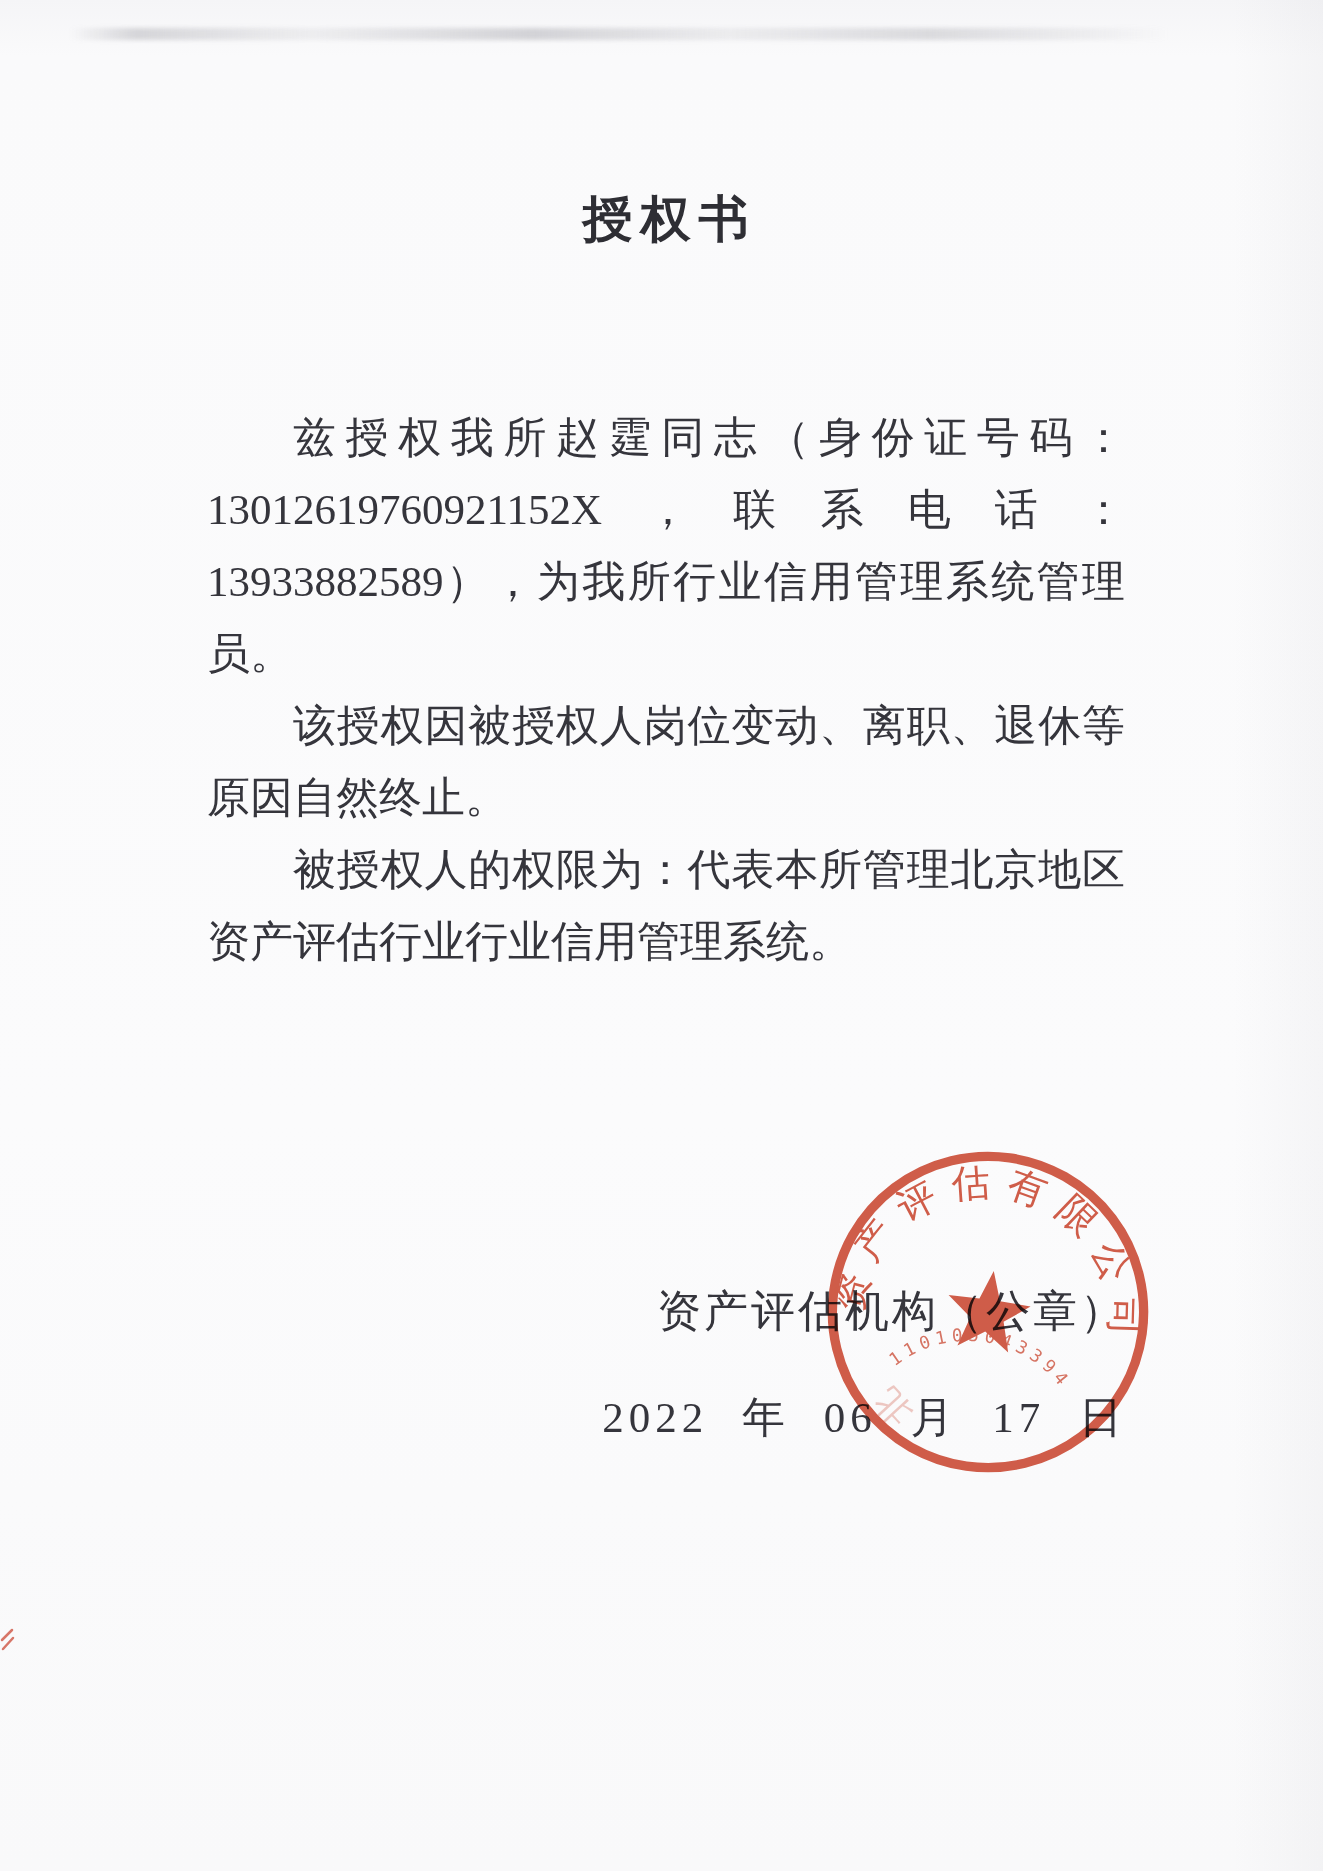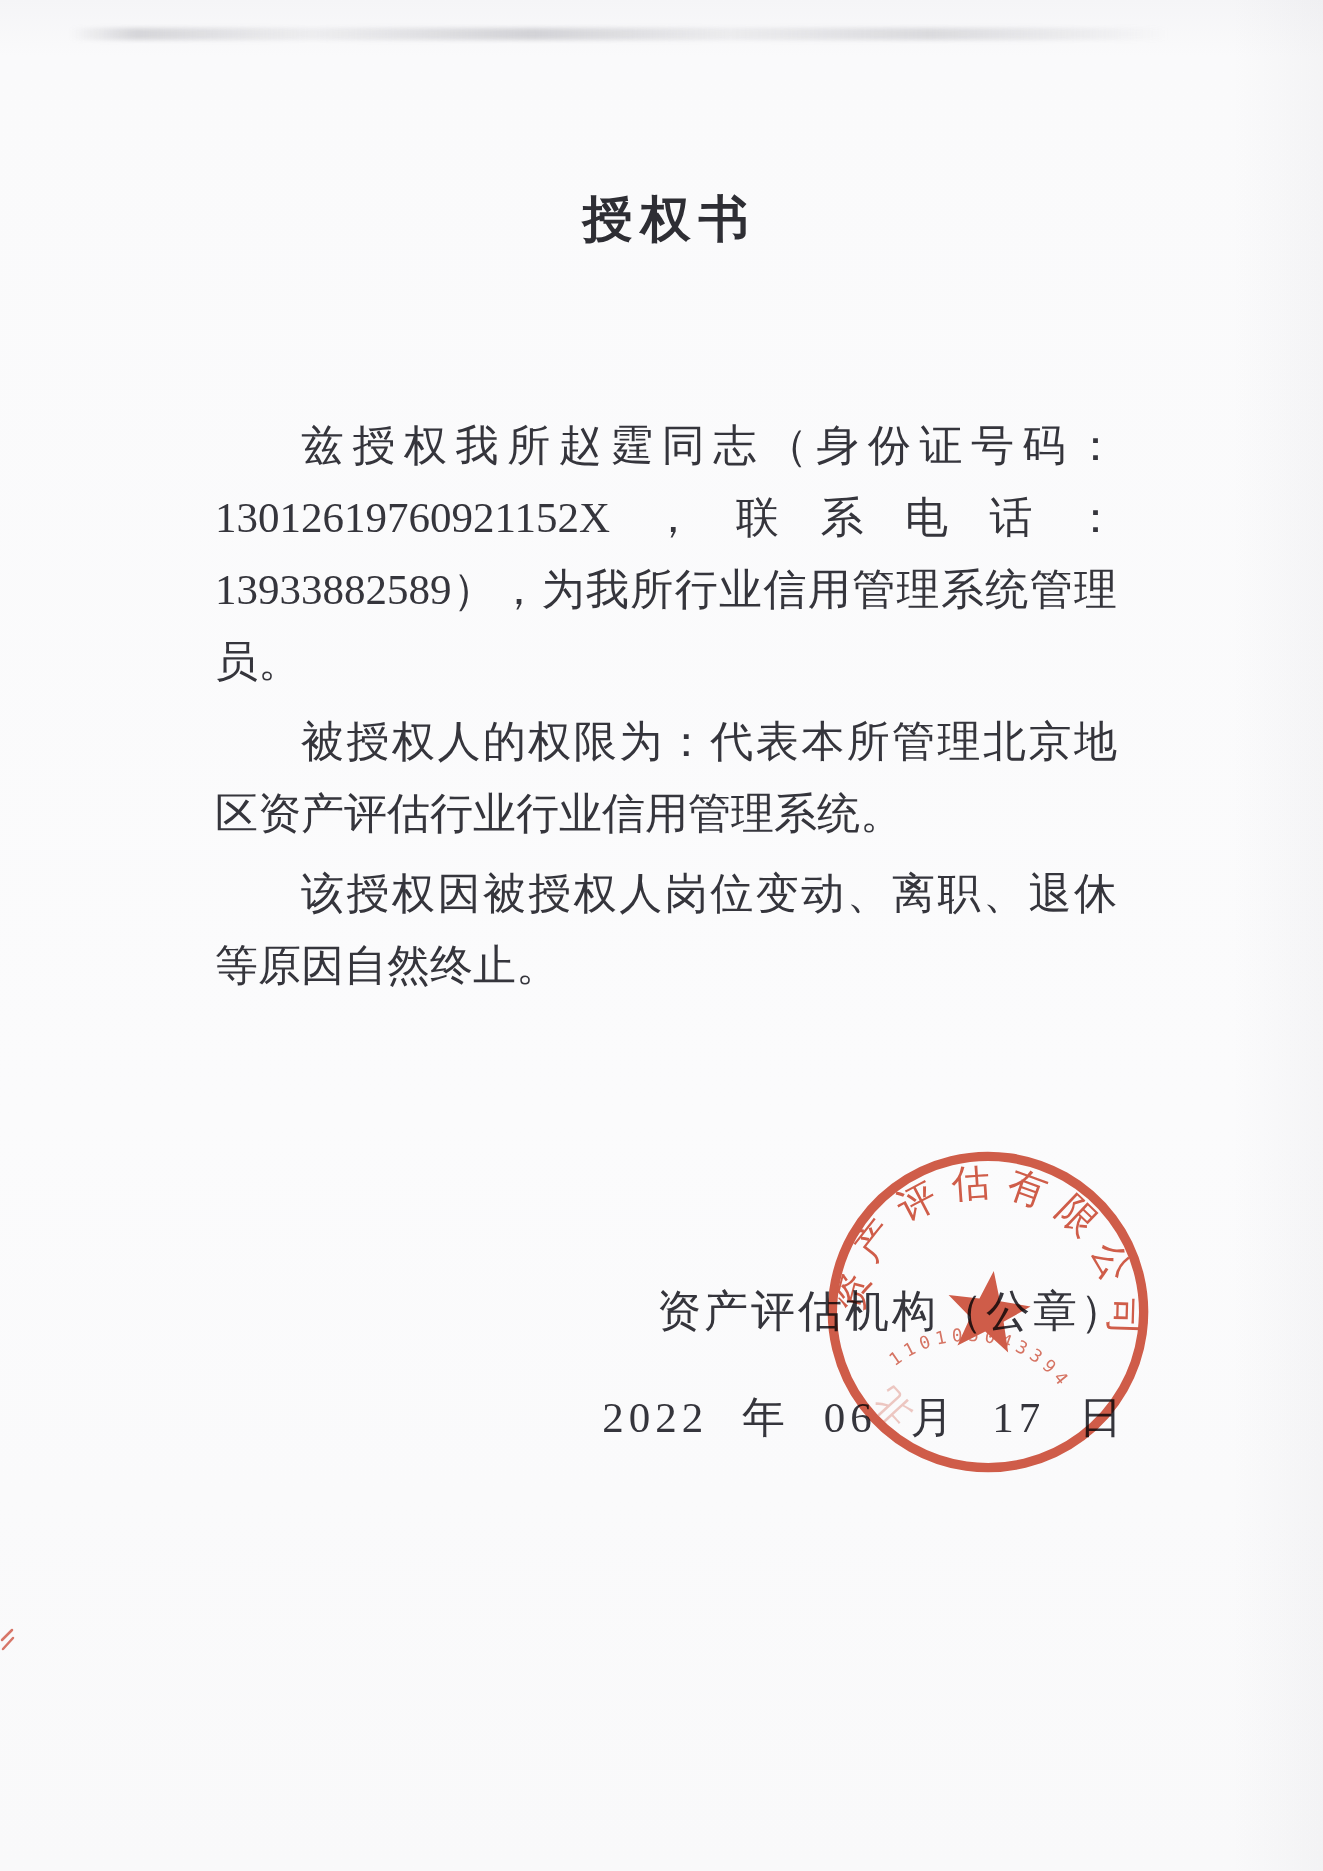--- a/index.html
+++ b/index.html
@@ -50,21 +50,21 @@
   .body-text {
     position: absolute;
     top: 402px; left: 207px;
     width: 918px;
     font-size: 43px;
     line-height: 72px;
     text-align: justify;
     color: #35353c;
   }
   .body-text p {
-    margin: 8px;
+    margin: 0;
     text-indent: 2em;
   }
 
   .signature-block {
     position: absolute;
     top: 1282px; right: 196px;
     text-align: right;
     color: #35353c;
   }
   .sig-org {
@@ -100,22 +100,22 @@
 </head>
 <body>
 
 <div class="streak-top"></div>
 <div class="streak-side"></div>
 
 <h1 class="doc-title">授权书</h1>
 
 <div class="body-text">
   <p>兹授权我所赵霆同志（身份证号码：13012619760921152X，联系电话：13933882589），为我所行业信用管理系统管理员。</p>
+  <p>该授权因被授权人岗位变动、离职、退休等原因自然终止。</p>
   <p>被授权人的权限为：代表本所管理北京地区资产评估行业行业信用管理系统。</p>
-  <p>该授权因被授权人岗位变动、离职、退休等原因自然终止。</p>
 </div>
 
 <div class="signature-block">
   <div class="sig-org">资产评估机构（公章）</div>
   <div class="sig-date">2022 年 06 月 17 日</div>
 </div>
 
 <svg class="stamp" viewBox="0 0 320 320" aria-hidden="true">
   <defs>
     <path id="arcTop" d="M 52,220 A 120,120 0 1 1 268,220" fill="none"></path>

